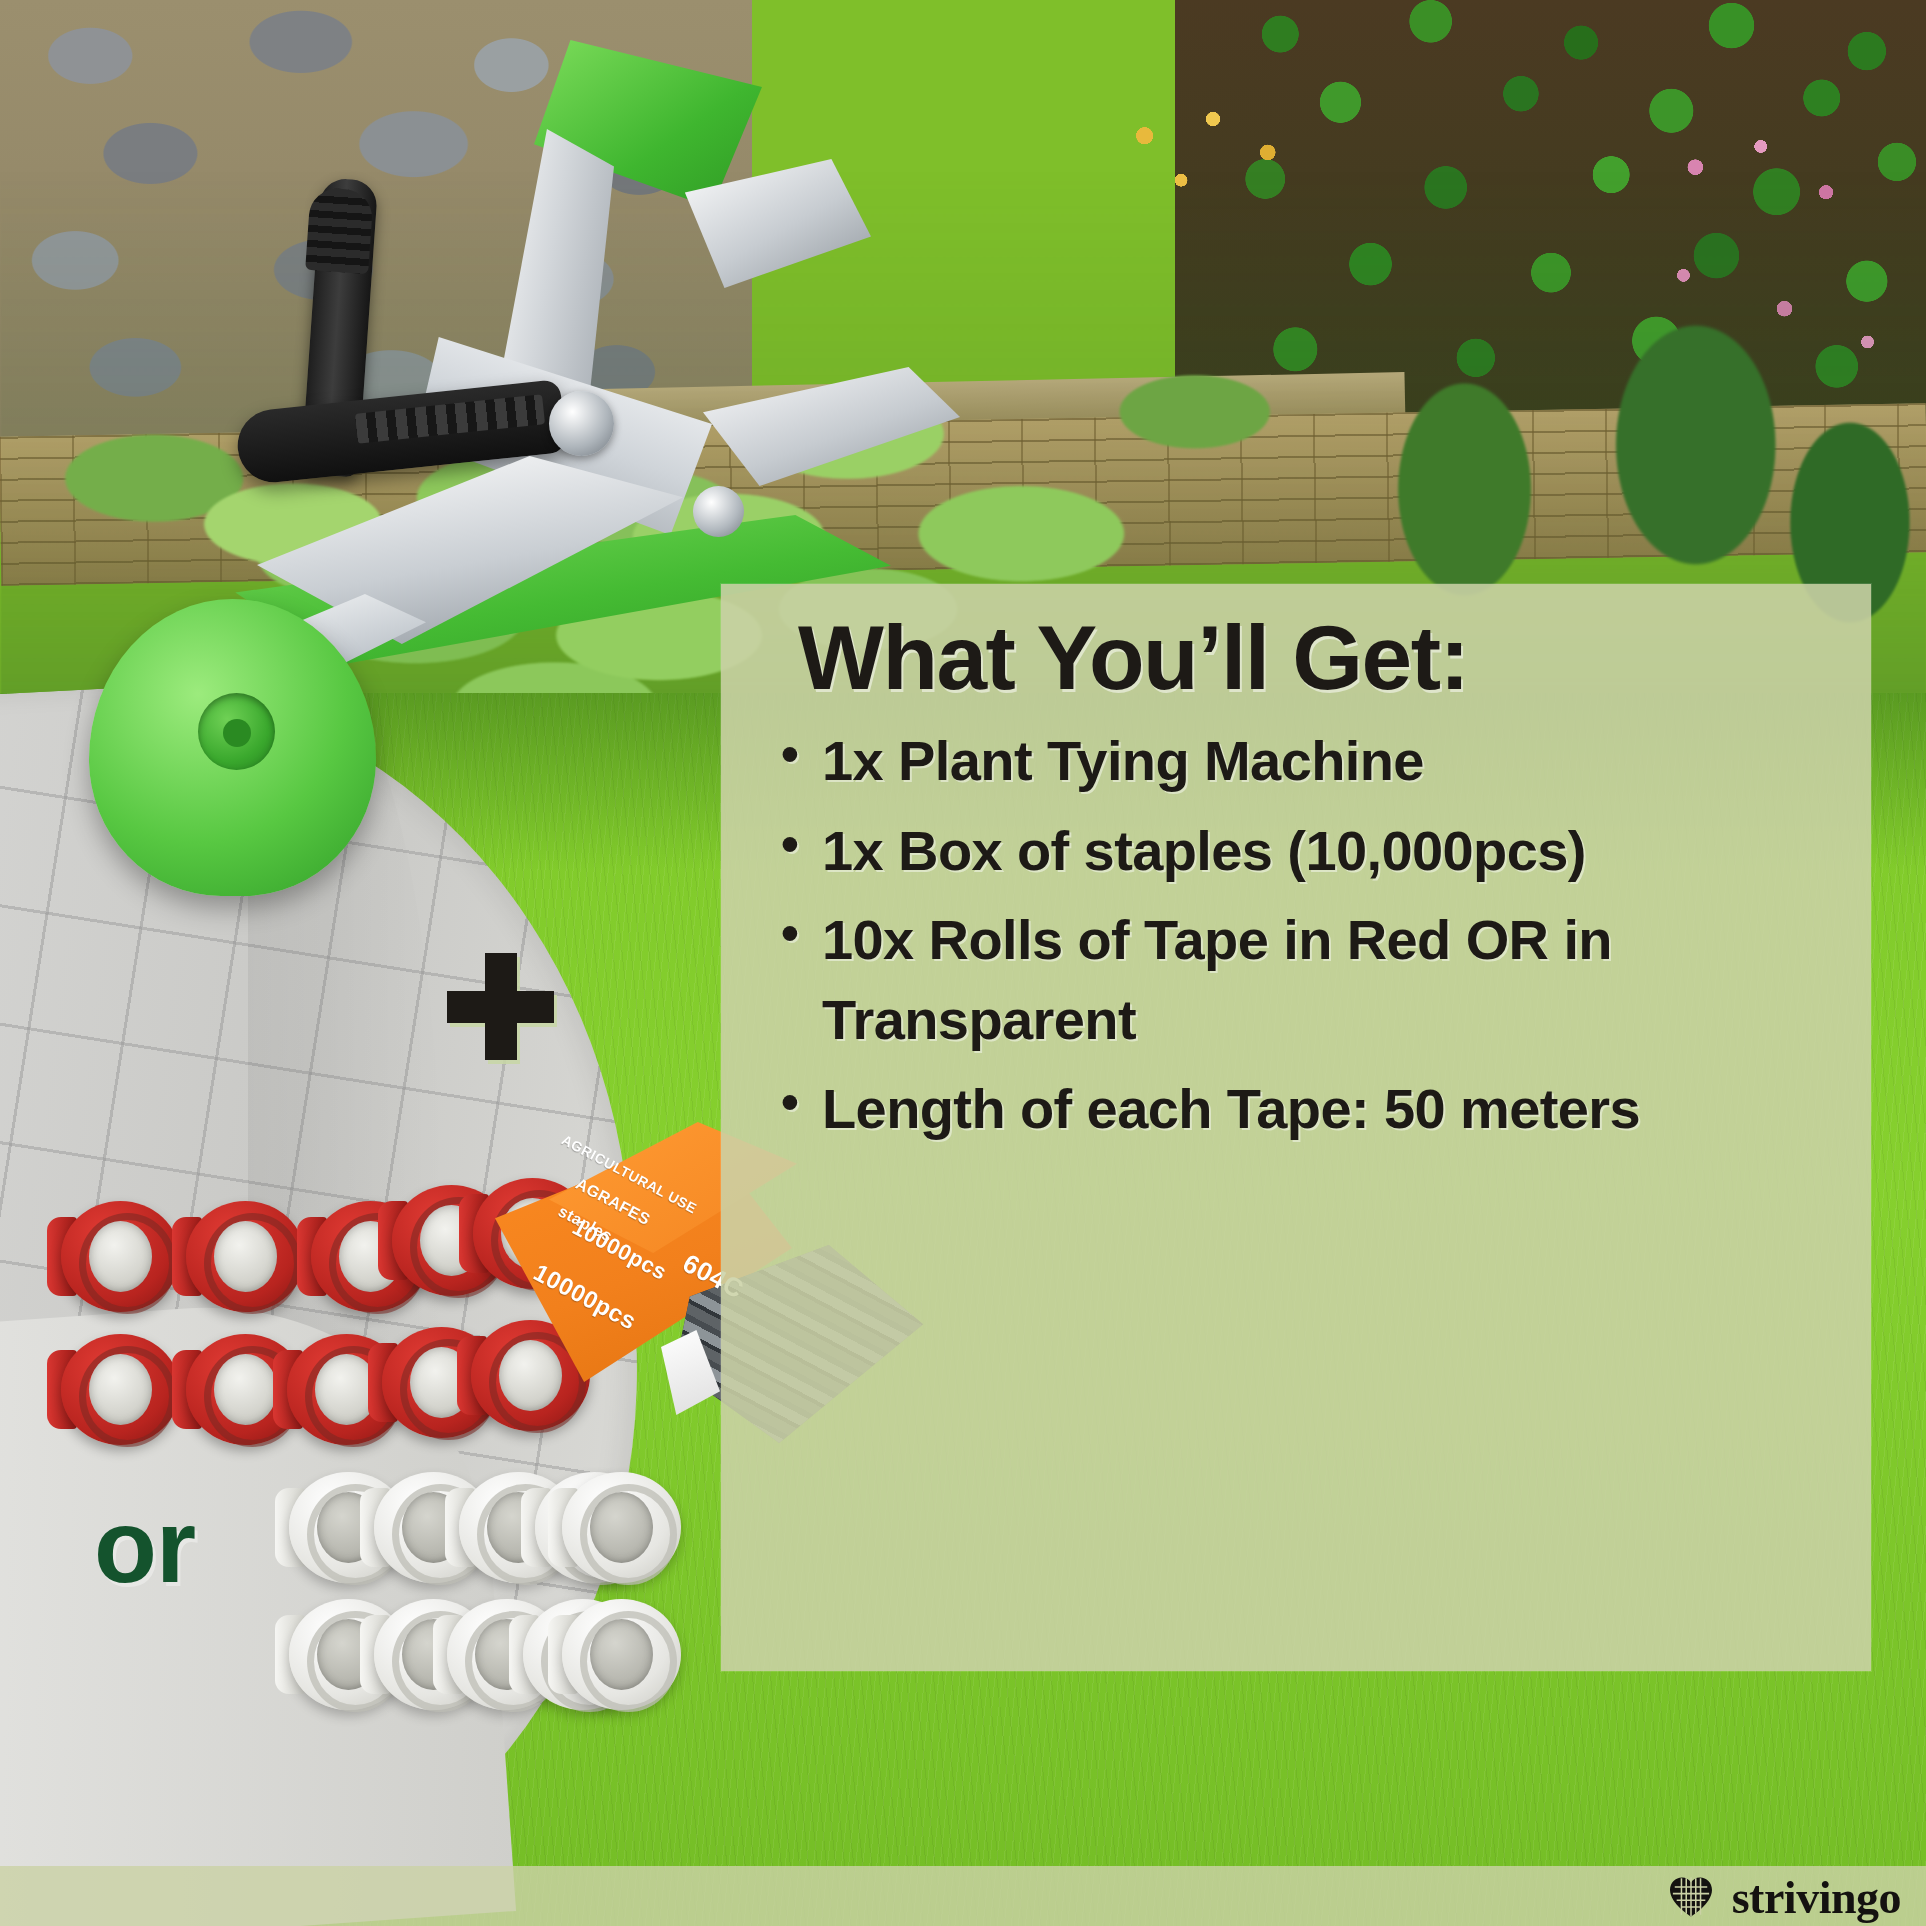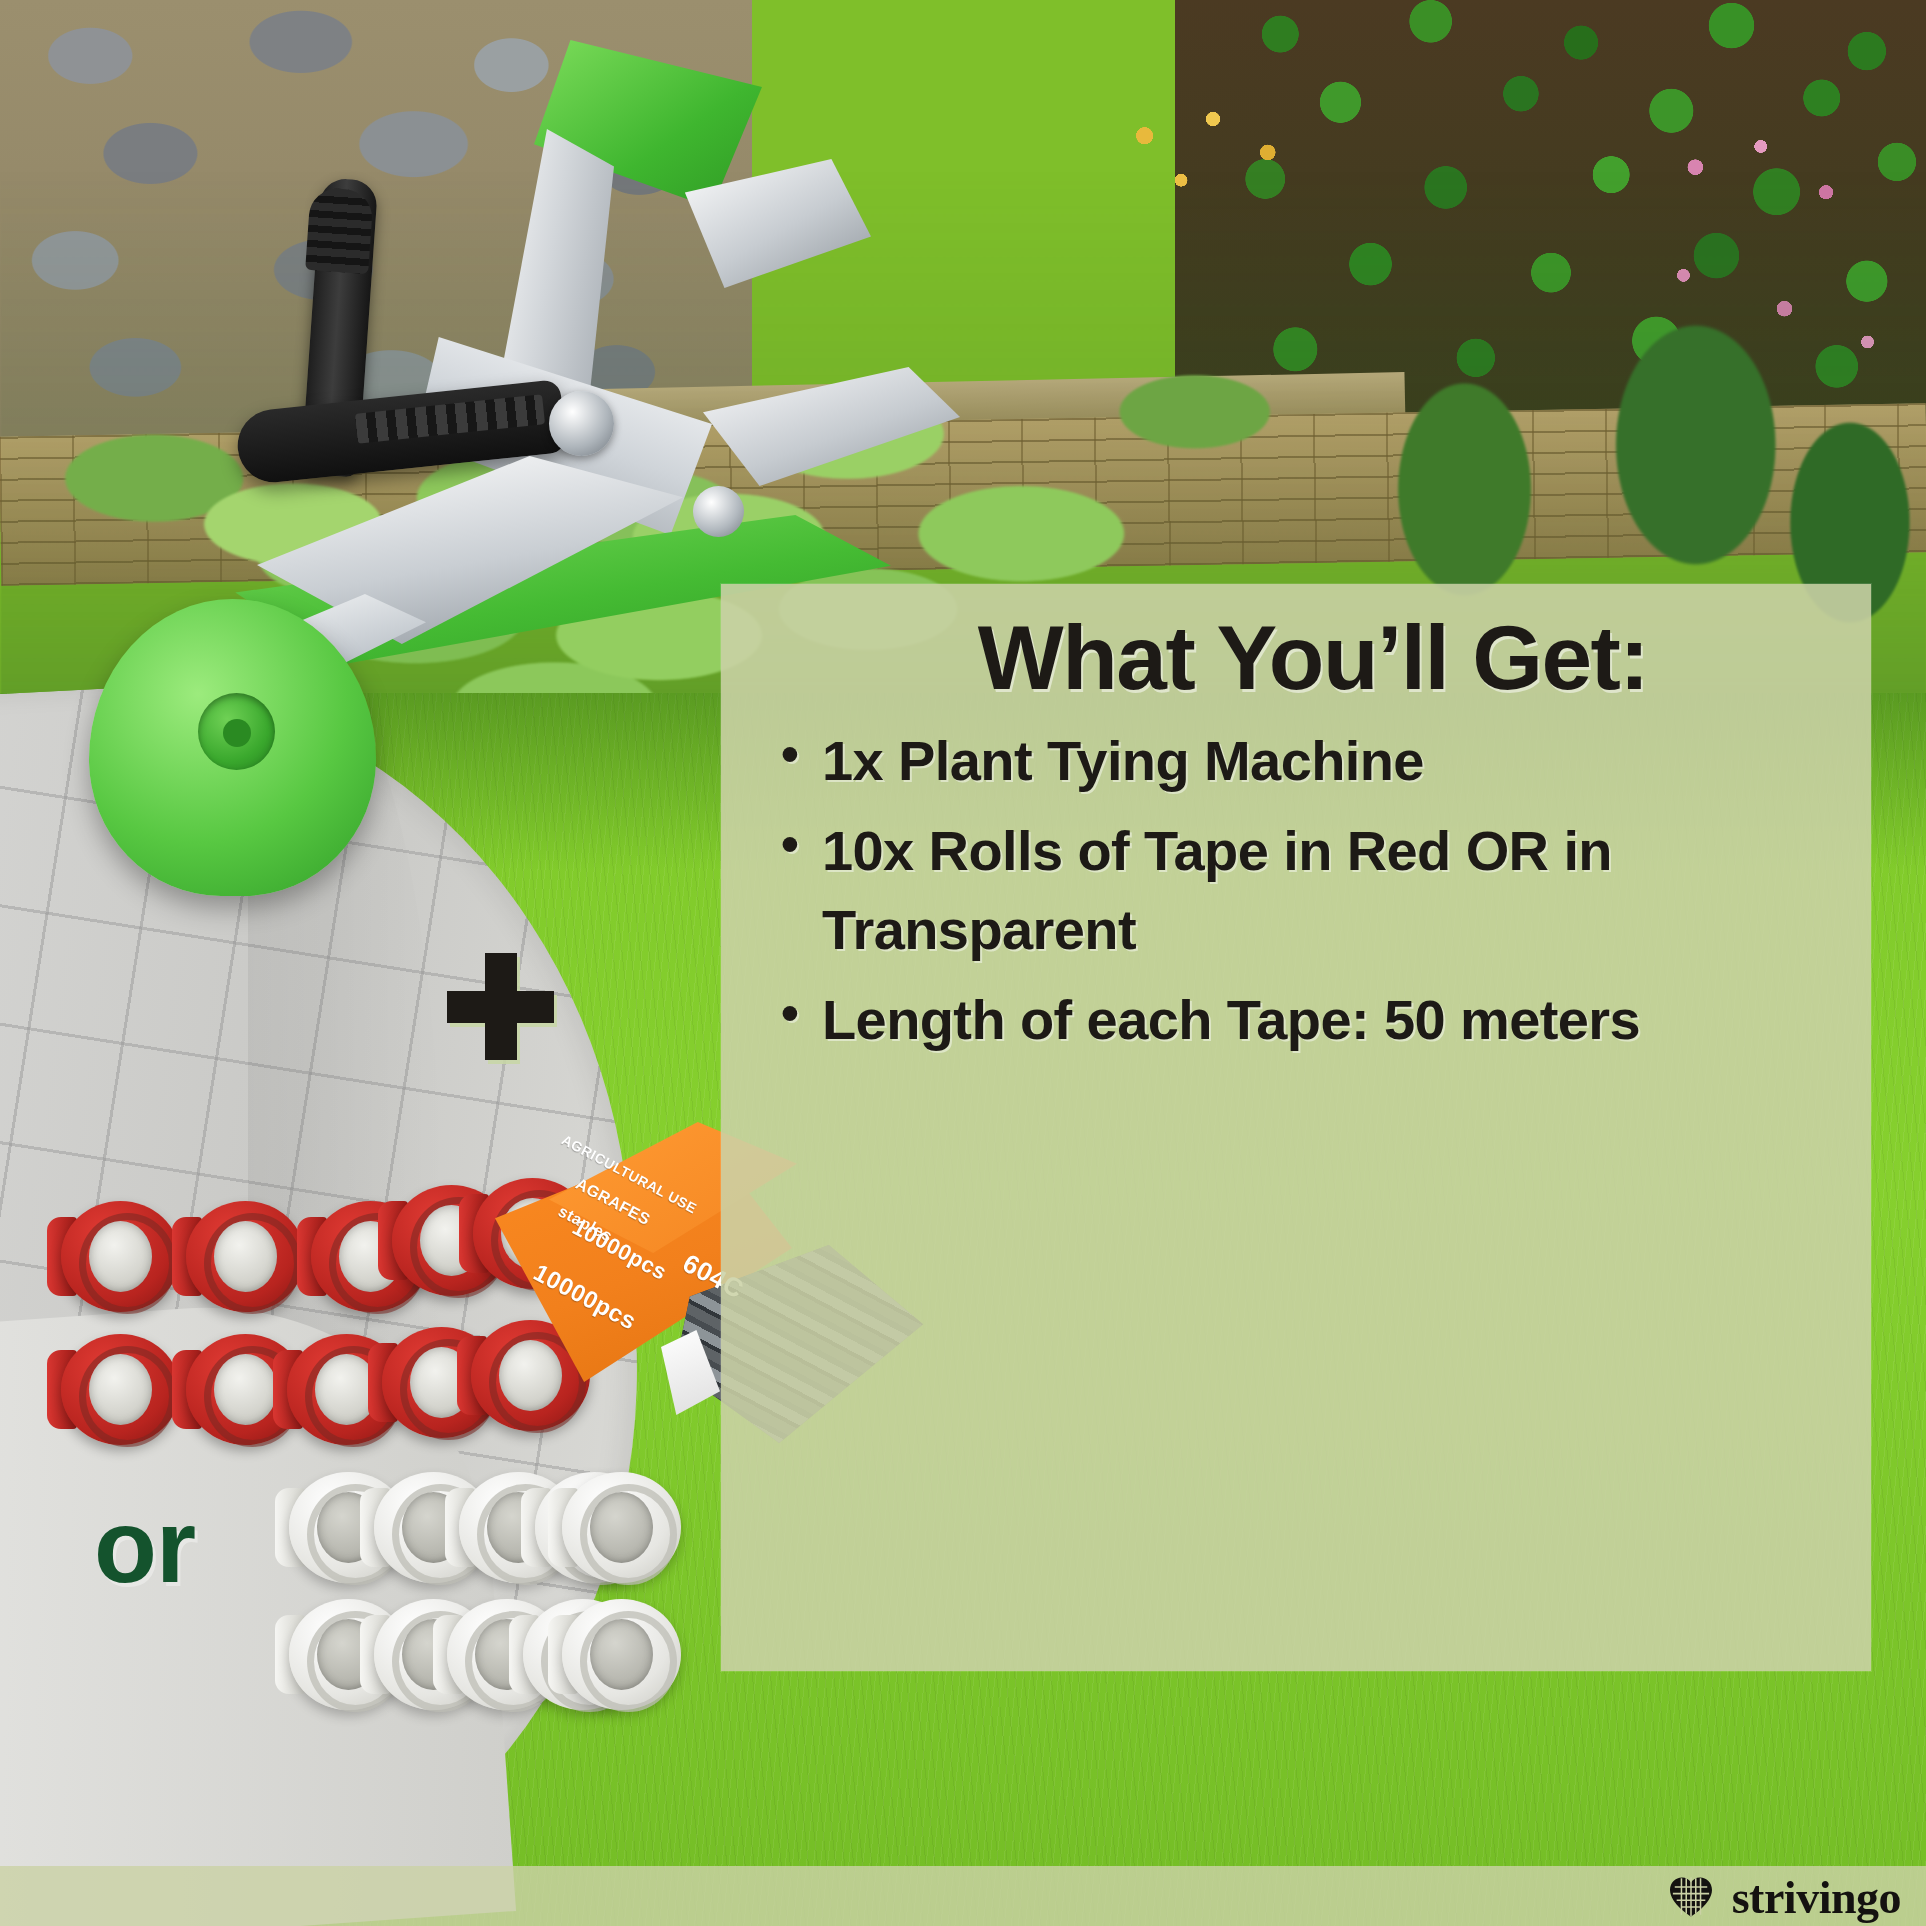--- a/index.html
+++ b/index.html
@@ -360,21 +360,21 @@
   .panel{
     position:absolute;left:721px;top:584px;width:1150px;height:1087px;
     background:rgba(203,210,166,.88);
     box-shadow:0 0 0 1px rgba(255,255,255,.12);
   }
   .panel-inner{position:relative;width:100%;height:100%;}
   .heading{
     position:absolute;left:77px;top:22px;width:1030px;
     font-size:91px;font-weight:700;color:#1d1a16;letter-spacing:-1.5px;
     text-shadow:2px 3px 0 rgba(255,255,255,.5);
-    text-align:center;
+    text-align:left;
   }
   .bullets{
     position:absolute;left:46px;top:137px;width:1079px;
     margin:0;padding:0;list-style:none;
   }
   .bullets li{
     position:relative;
     font-size:56px;font-weight:700;color:#1d1a16;
     line-height:1.42;letter-spacing:-0.6px;
     padding-left:55px;margin-bottom:10px;
@@ -583,20 +583,21 @@
         <div class="ring"></div>
         <div class="inner"></div>
       </div>
   </div>
 
   <div class="panel">
     <div class="panel-inner">
       <div class="heading">What You’ll Get:</div>
       <ul class="bullets">
         <li>1x Plant Tying Machine</li>
+        <li>1x Box of staples (10,000pcs)</li>
         <li>10x Rolls of Tape in Red OR in Transparent</li>
         <li>Length of each Tape: 50 meters</li>
       </ul>
     </div>
   </div>
 
   <div class="footer">
     <div class="brand">
       <svg class="heart-icon" viewBox="0 0 48 44">
         <path d="M24 43C24 43 2 29.5 2 15.2 2 7.4 7.8 2 14.6 2c4.2 0 7.6 2.2 9.4 5.3C25.8 4.2 29.2 2 33.4 2 40.2 2 46 7.4 46 15.2 46 29.5 24 43 24 43z" fill="#141210"></path>

